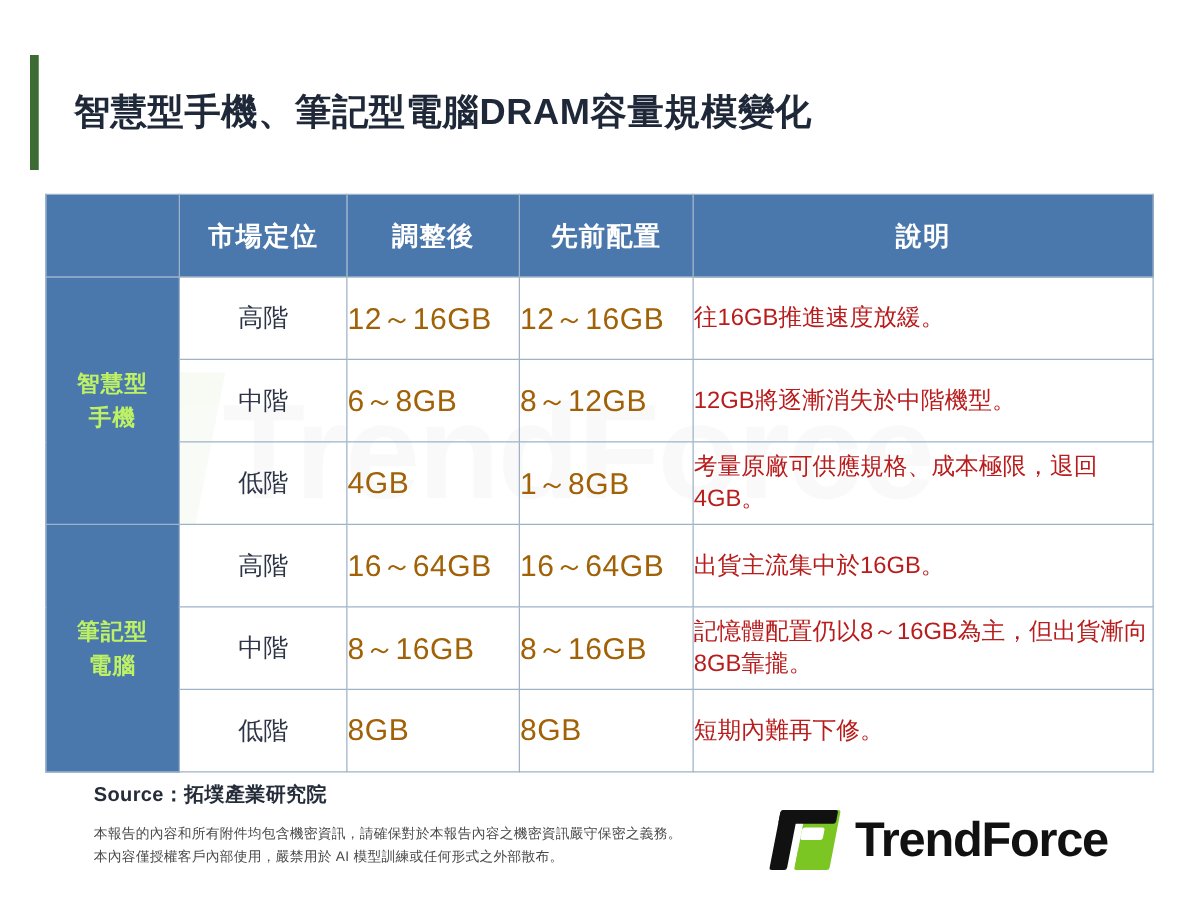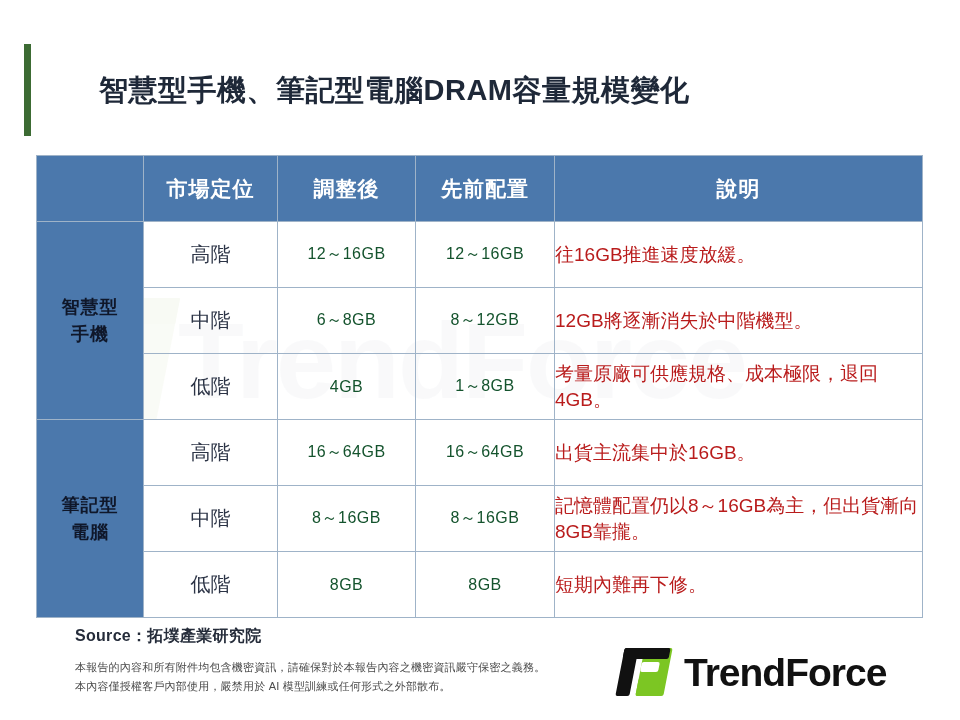--- a/index.html
+++ b/index.html
@@ -18,21 +18,20 @@
 
   
   #title-block {
     position: absolute;
     left: 24px;
     top: 44px;
     width: 880px;
     height: 92px;
     display: flex;
     align-items: center;
-    gap: 40px;
   }
   #title-accent-bar {
     width: 7px;
     height: 92px;
     background: #3c6b33;
     flex: 0 0 auto;
   }
   #page-title {
     margin-left: 28px;
     font-size: 29px;
@@ -113,36 +112,35 @@
     text-align: center;
     letter-spacing: 1px;
   }
   th.th-blank { background: #4b78ac; }
 
   tbody tr { height: 66px; }
   tbody td { background: #ffffff; }
 
   td.cat-cell {
     background: #4b78ac;
-    color: #0f172a;
+    color: #bef264;
     font-size: 18px;
     font-weight: bold;
     text-align: center;
     line-height: 1.45;
     letter-spacing: 1px;
   }
   td.tier-cell {
     text-align: center;
     font-size: 20px;
     color: #2c3446;
   }
   td.val-cell {
-    text-align: center;
-    font-size: 16px;
-    color: #14532d;
+    font-size: 24px;
+    color: #a16207;
     letter-spacing: 0.5px;
   }
   td.desc-cell {
     text-align: left;
     font-size: 19px;
     color: #b91c1c;
     padding: 0 12px 0 14px;
     line-height: 1.35;
     background: transparent;
   }

